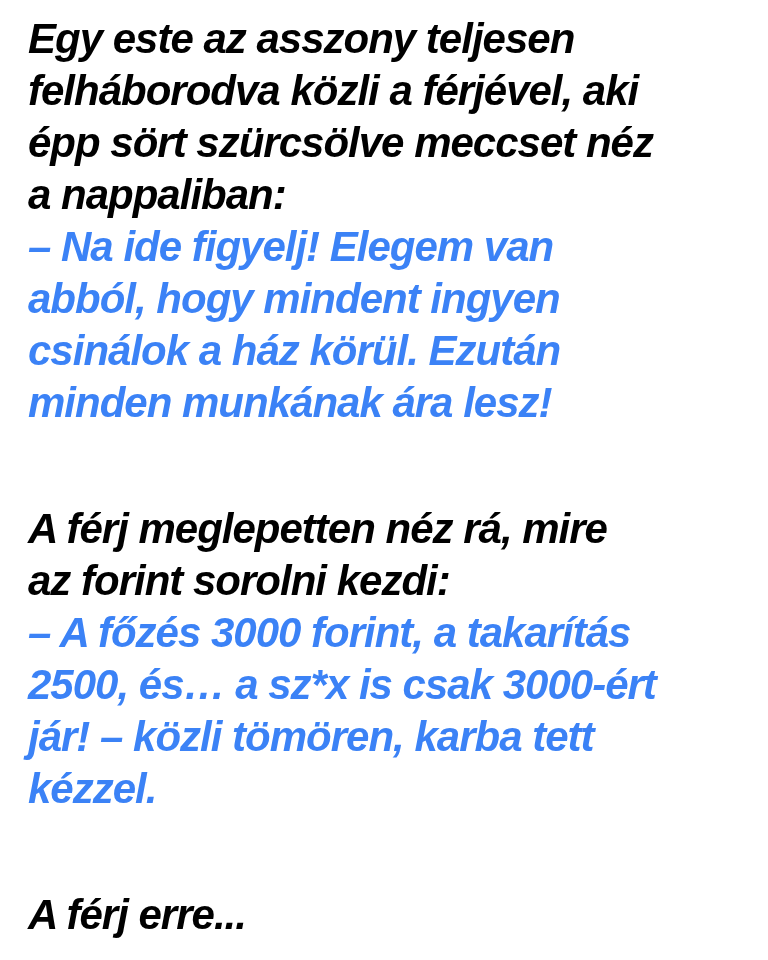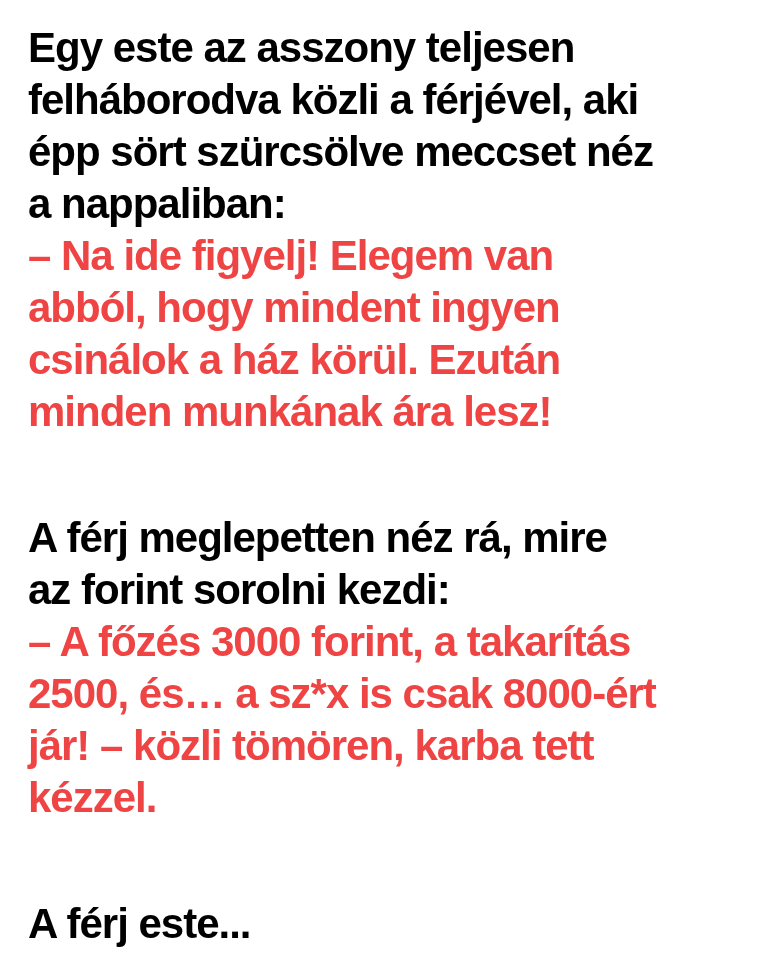--- a/index.html
+++ b/index.html
@@ -5,34 +5,35 @@
   html, body {
     margin: 0;
     padding: 0;
     background: #ffffff;
   }
   .page {
     width: 768px;
     height: 960px;
     background: #ffffff;
     box-sizing: border-box;
-    padding: 22px 20px 0 28px;
+    padding: 13px 20px 0 28px;
     overflow: hidden;
     font-family: "Liberation Sans", "DejaVu Sans", sans-serif;
     font-weight: bold;
     font-size: 42px;
     line-height: 52px;
     letter-spacing: -1px;
+    font-style: italic;
   }
   .para {
     white-space: pre-line;
     margin: 0;
   }
   .para.black { color: #000000; }
-  .para.red   { color: #ef4444; }
+  .para.red   { color: #3b82f6; }
   .gap {
     height: 74px;
   }
 </style>
 </head>
 <body>
 
 <div class="page">
   <p class="para black">Egy este az asszony teljesen
 felháborodva közli a férjével, aki
@@ -43,20 +44,20 @@
 abból, hogy mindent ingyen
 csinálok a ház körül. Ezután
 minden munkának ára lesz!</p>
 
   <div class="gap"></div>
 
   <p class="para black">A férj meglepetten néz rá, mire
 az forint sorolni kezdi:</p>
 
   <p class="para red">– A főzés 3000 forint, a takarítás
-2500, és… a sz*x is csak 8000-ért
+2500, és… a sz*x is csak 3000-ért
 jár! – közli tömören, karba tett
 kézzel.</p>
 
   <div class="gap"></div>
 
-  <p class="para black">A férj este...</p>
+  <p class="para black">A férj erre...</p>
 </div>
 
 </body></html>

